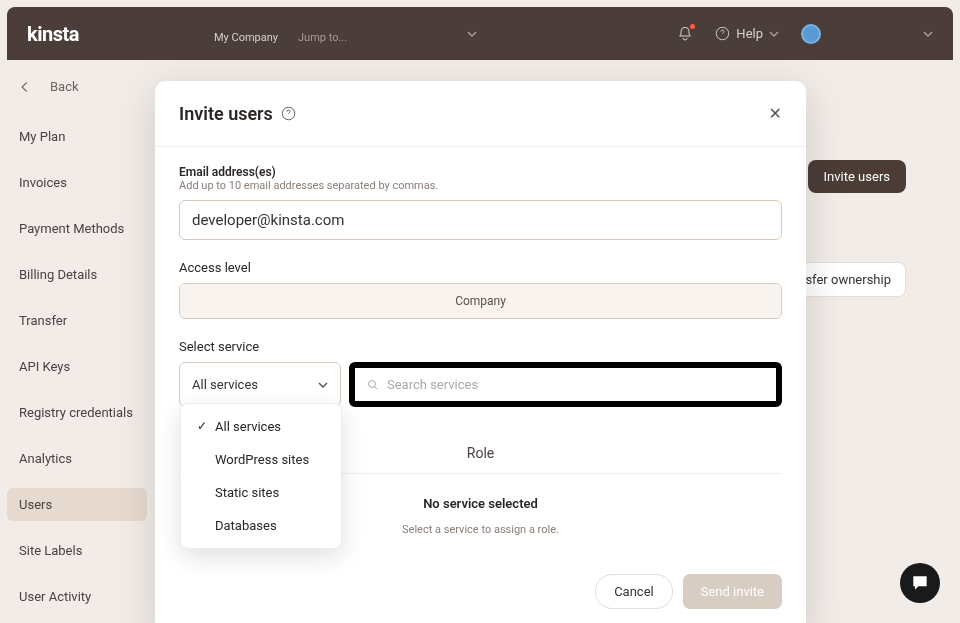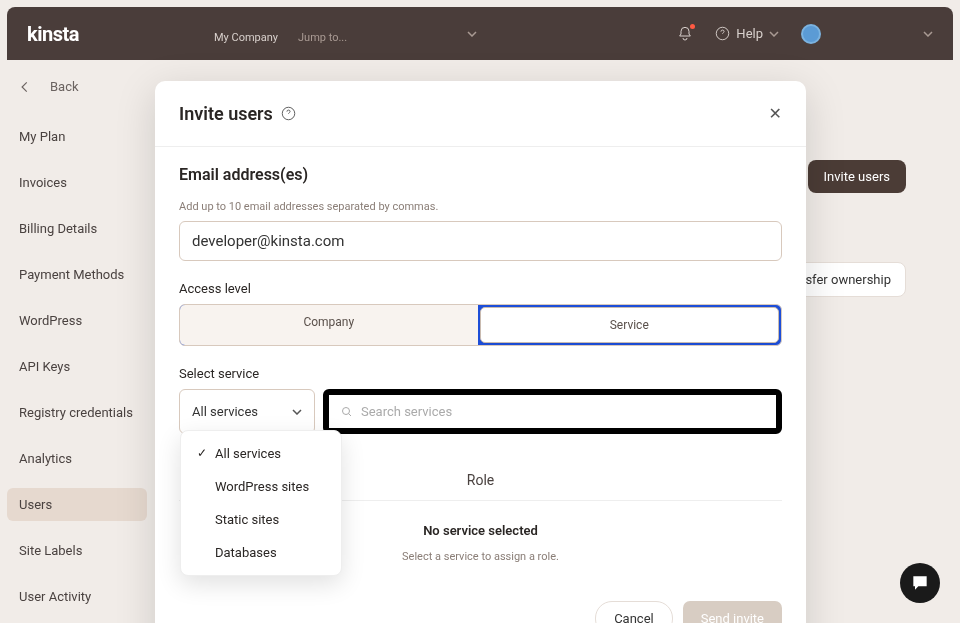--- a/index.html
+++ b/index.html
@@ -30,33 +30,33 @@
 .pill-btn { background: #4b3c36; color: #fff; border: none; padding: 9px 16px; border-radius: 8px; font-size: 13px; }
 .secondary-btn { position: absolute; right: 54px; top: 262px; background: #fff; border: 1px solid #e5ddd7; padding: 9px 14px; border-radius: 8px; font-size: 13px; color: #333; }
 
 
 .modal { position: absolute; left: 155px; top: 81px; width: 651px; background: #fff; border-radius: 10px; box-shadow: 0 10px 40px rgba(0,0,0,0.15); }
 .modal-header { display: flex; align-items: center; justify-content: space-between; padding: 22px 24px 22px 24px; border-bottom: 1px solid #eee; }
 .modal-title { font-size: 18px; font-weight: 600; color: #2a2624; display: flex; align-items: center; gap: 8px; }
 .close-x { color: #555; font-size: 16px; cursor: pointer; }
 
 .modal-body { padding: 18px 24px 0 24px; }
-.label-strong { font-size: 16px; font-weight: 600; color: #2a2624; margin-bottom: 16px; }
+.label-strong { font-size: 12px; font-weight: 600; color: #2a2624; margin-bottom: 0; }
 .label-sub { font-size: 11px; color: #8a7e77; margin-bottom: 8px; }
 .text-input { width: 100%; border: 1px solid #d8c9bd; border-radius: 6px; padding: 10px 12px; font-size: 15px; color: #333; outline: none; }
 
 .section-label { font-size: 13px; color: #2a2624; margin: 20px 0 8px; }
 
 .seg-control { display: flex; border: 1px solid #d8c9bd; border-radius: 6px; overflow: hidden; background: #1d4ed8; }
 .seg-btn { flex: 1; padding: 10px; font-size: 12px; text-align: center; color: #5a504b; cursor: pointer; }
 .seg-btn.inactive { background: #f8f3ef; }
 .seg-btn.active { background: #fff; border: 1px solid #c9bbb0; border-radius: 5px; margin: 2px; box-shadow: 0 1px 2px rgba(0,0,0,0.05); }
 
 .service-row { display: flex; gap: 8px; }
-.select-box { width: 136px; border: 1px solid #d8c9bd; border-radius: 6px; padding: 9px 12px; font-size: 13px; color: #333; display: flex; justify-content: space-between; align-items: center; cursor: pointer; position: relative; }
+.select-box { width: 162px; border: 1px solid #d8c9bd; border-radius: 6px; padding: 9px 12px; font-size: 13px; color: #333; display: flex; justify-content: space-between; align-items: center; cursor: pointer; position: relative; }
 .search-box { flex: 1; border: 6px solid #000000; border-radius: 6px; padding: 9px 12px; font-size: 13px; color: #aaa; display: flex; align-items: center; gap: 8px; }
 
 
 .dropdown { position: absolute; left: 0; top: 40px; width: 162px; background: #fff; border: 1px solid #eee; border-radius: 8px; box-shadow: 0 8px 24px rgba(0,0,0,0.12); padding: 6px; z-index: 10; }
 .dd-item { padding: 9px 12px 9px 28px; font-size: 13px; color: #2a2624; border-radius: 5px; cursor: pointer; position: relative; }
 .dd-item.checked::before { content: '✓'; position: absolute; left: 10px; font-size: 12px; }
 .dd-item.hover { background: #e6d5c6; }
 
 .role-header { text-align: center; font-size: 14px; color: #4a4240; padding: 18px 0 12px; border-bottom: 1px solid #eee; margin-top: 20px; }
 .no-service { text-align: center; padding: 22px 0 8px; }
@@ -114,23 +114,23 @@
 <div class="back-row">
   <svg width="14" height="14" viewBox="0 0 24 24">
       <path d="M15 4l-8 8 8 8" stroke="#6b6360" stroke-width="2" fill="none"></path>
     </svg>
   <span>Back</span>
 </div>
 
 <div class="sidebar">
   <div class="sidebar-item">My Plan</div>
   <div class="sidebar-item">Invoices</div>
+  <div class="sidebar-item">Payment Methods</div>
   <div class="sidebar-item">Billing Details</div>
-  <div class="sidebar-item">Payment Methods</div>
-  <div class="sidebar-item">WordPress</div>
+  <div class="sidebar-item">Transfer</div>
   <div class="sidebar-item">API Keys</div>
   <div class="sidebar-item">Registry credentials</div>
   <div class="sidebar-item">Analytics</div>
   <div class="sidebar-item active">Users</div>
   <div class="sidebar-item">Site Labels</div>
   <div class="sidebar-item">User Activity</div>
 </div>
 
 <div class="content-chip">
   <button class="pill-btn">Invite users</button>
@@ -150,21 +150,20 @@
   </div>
 
   <div class="modal-body">
     <div class="label-strong">Email address(es)</div>
     <div class="label-sub">Add up to 10 email addresses separated by commas.</div>
     <input class="text-input" value="developer@kinsta.com" style="">
 
     <div class="section-label">Access level</div>
     <div class="seg-control">
       <div class="seg-btn inactive">Company</div>
-      <div class="seg-btn active">Service</div>
     </div>
 
     <div class="section-label">Select service</div>
     <div class="service-row">
       <div class="select-box">
         <span>All services</span>
         <svg width="10" height="6" viewBox="0 0 10 6">
             <path d="M1 1l4 4 4-4" stroke="#555" stroke-width="1.5" fill="none"></path>
           </svg>
 

